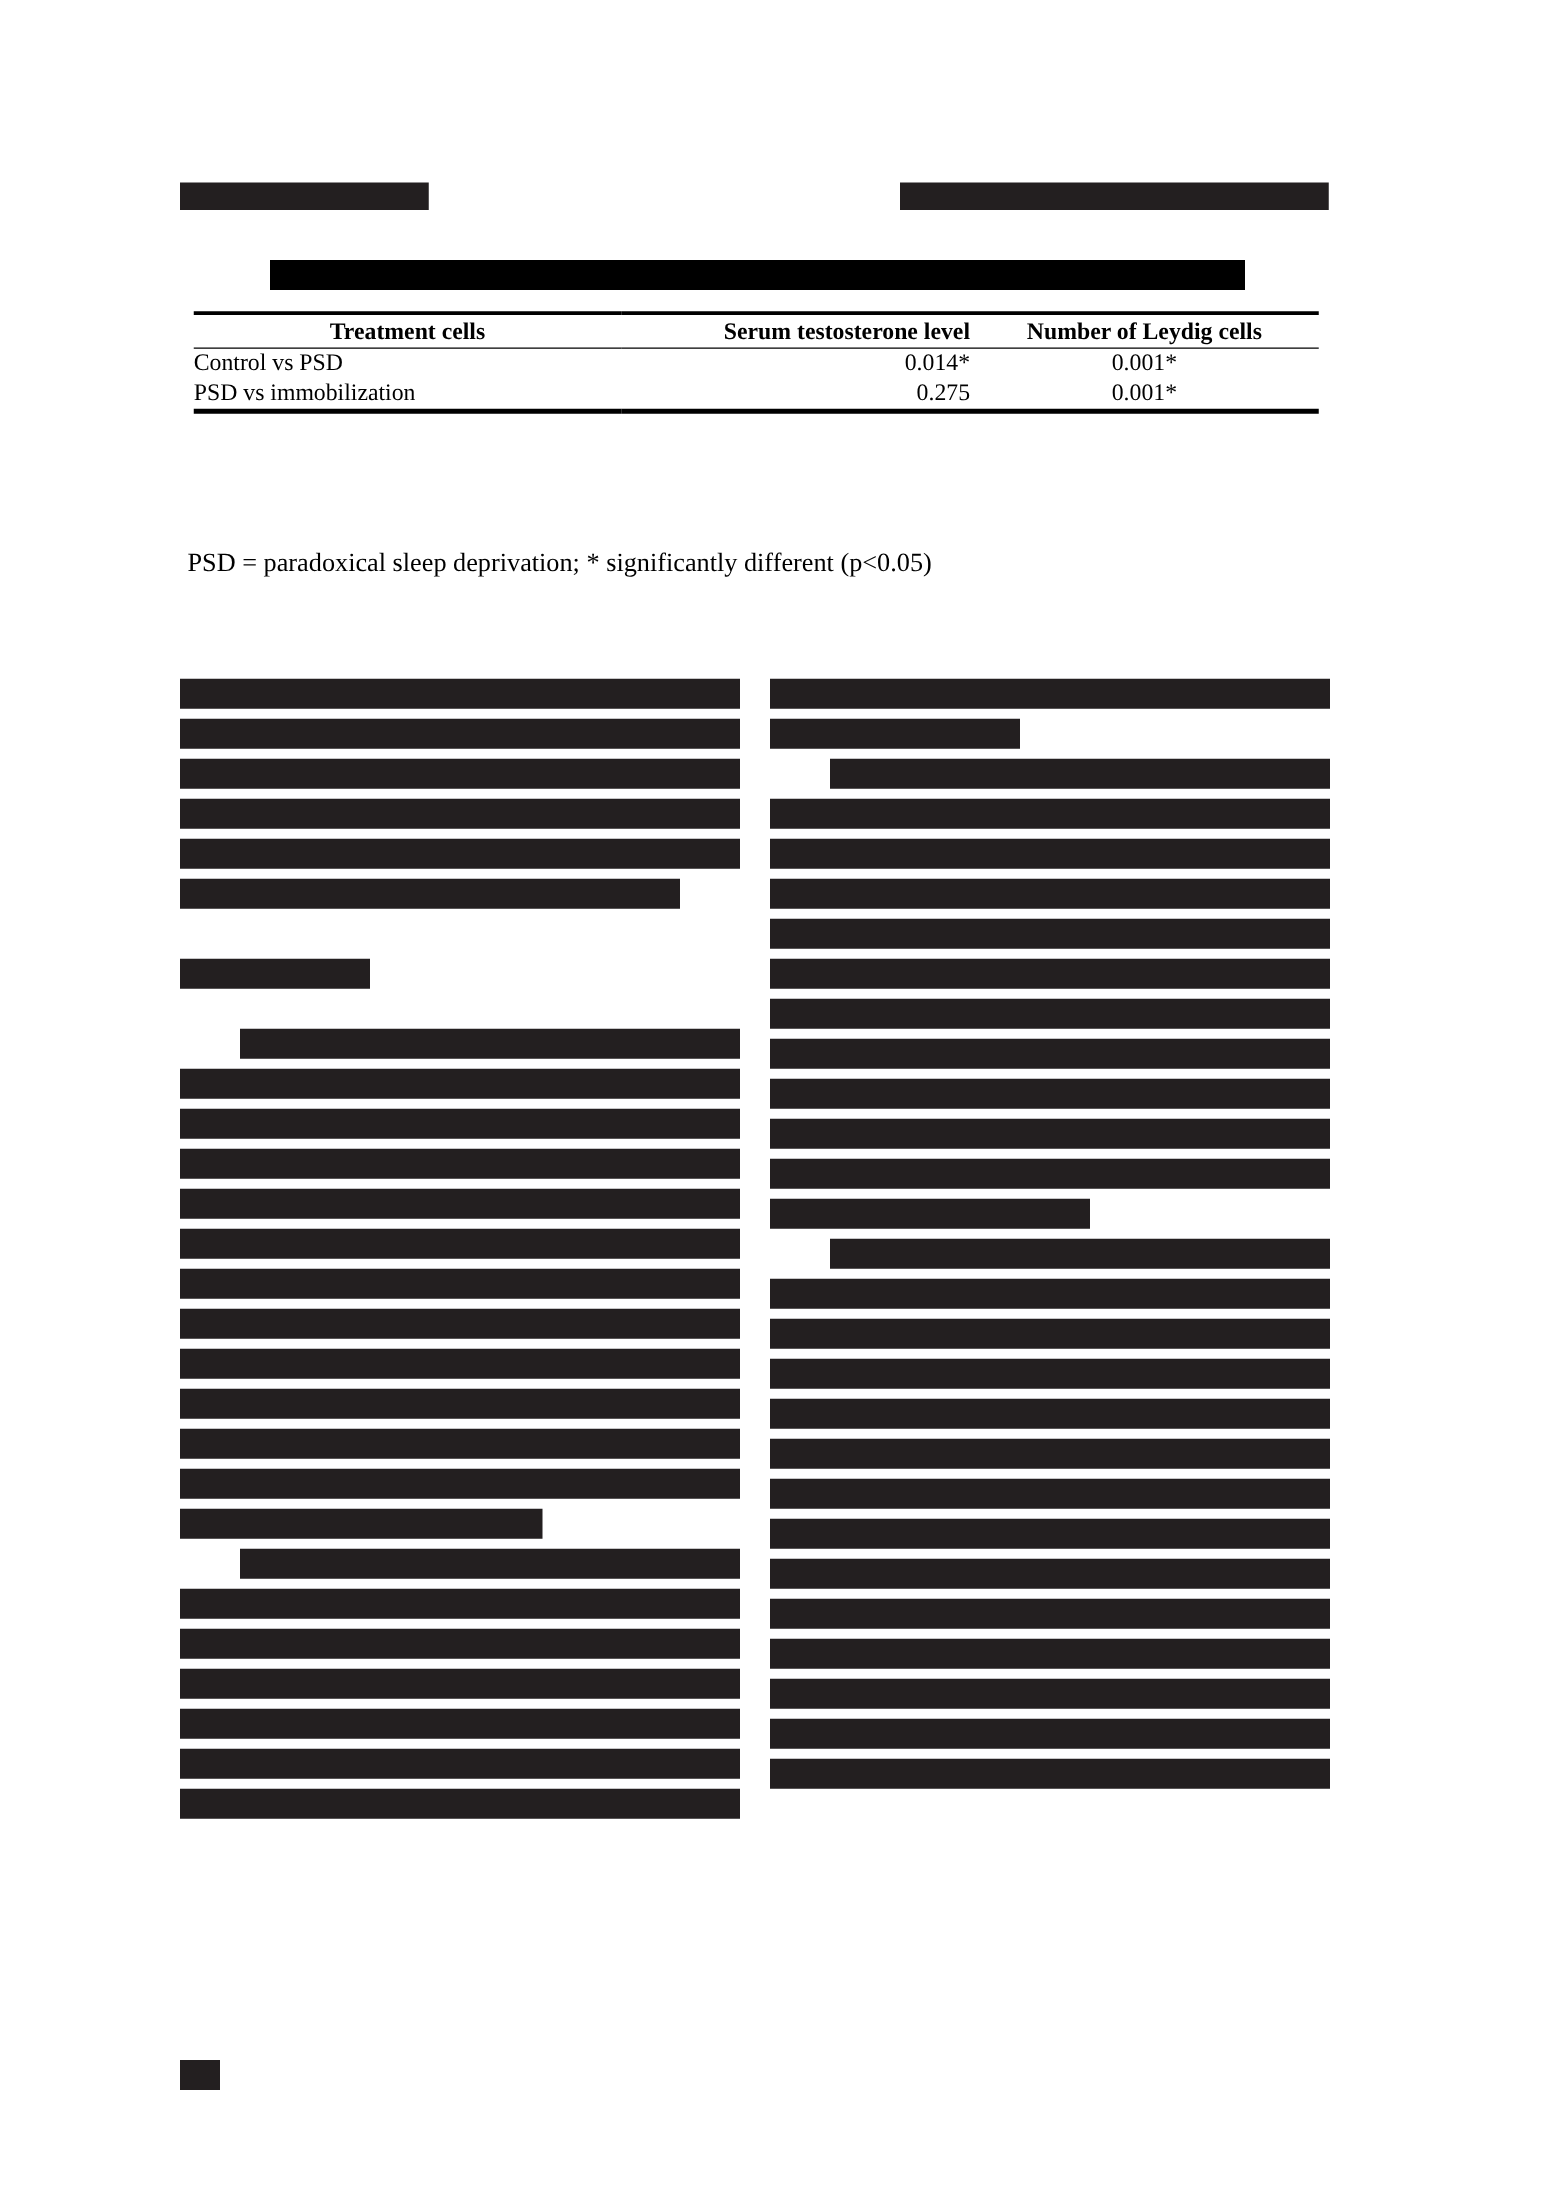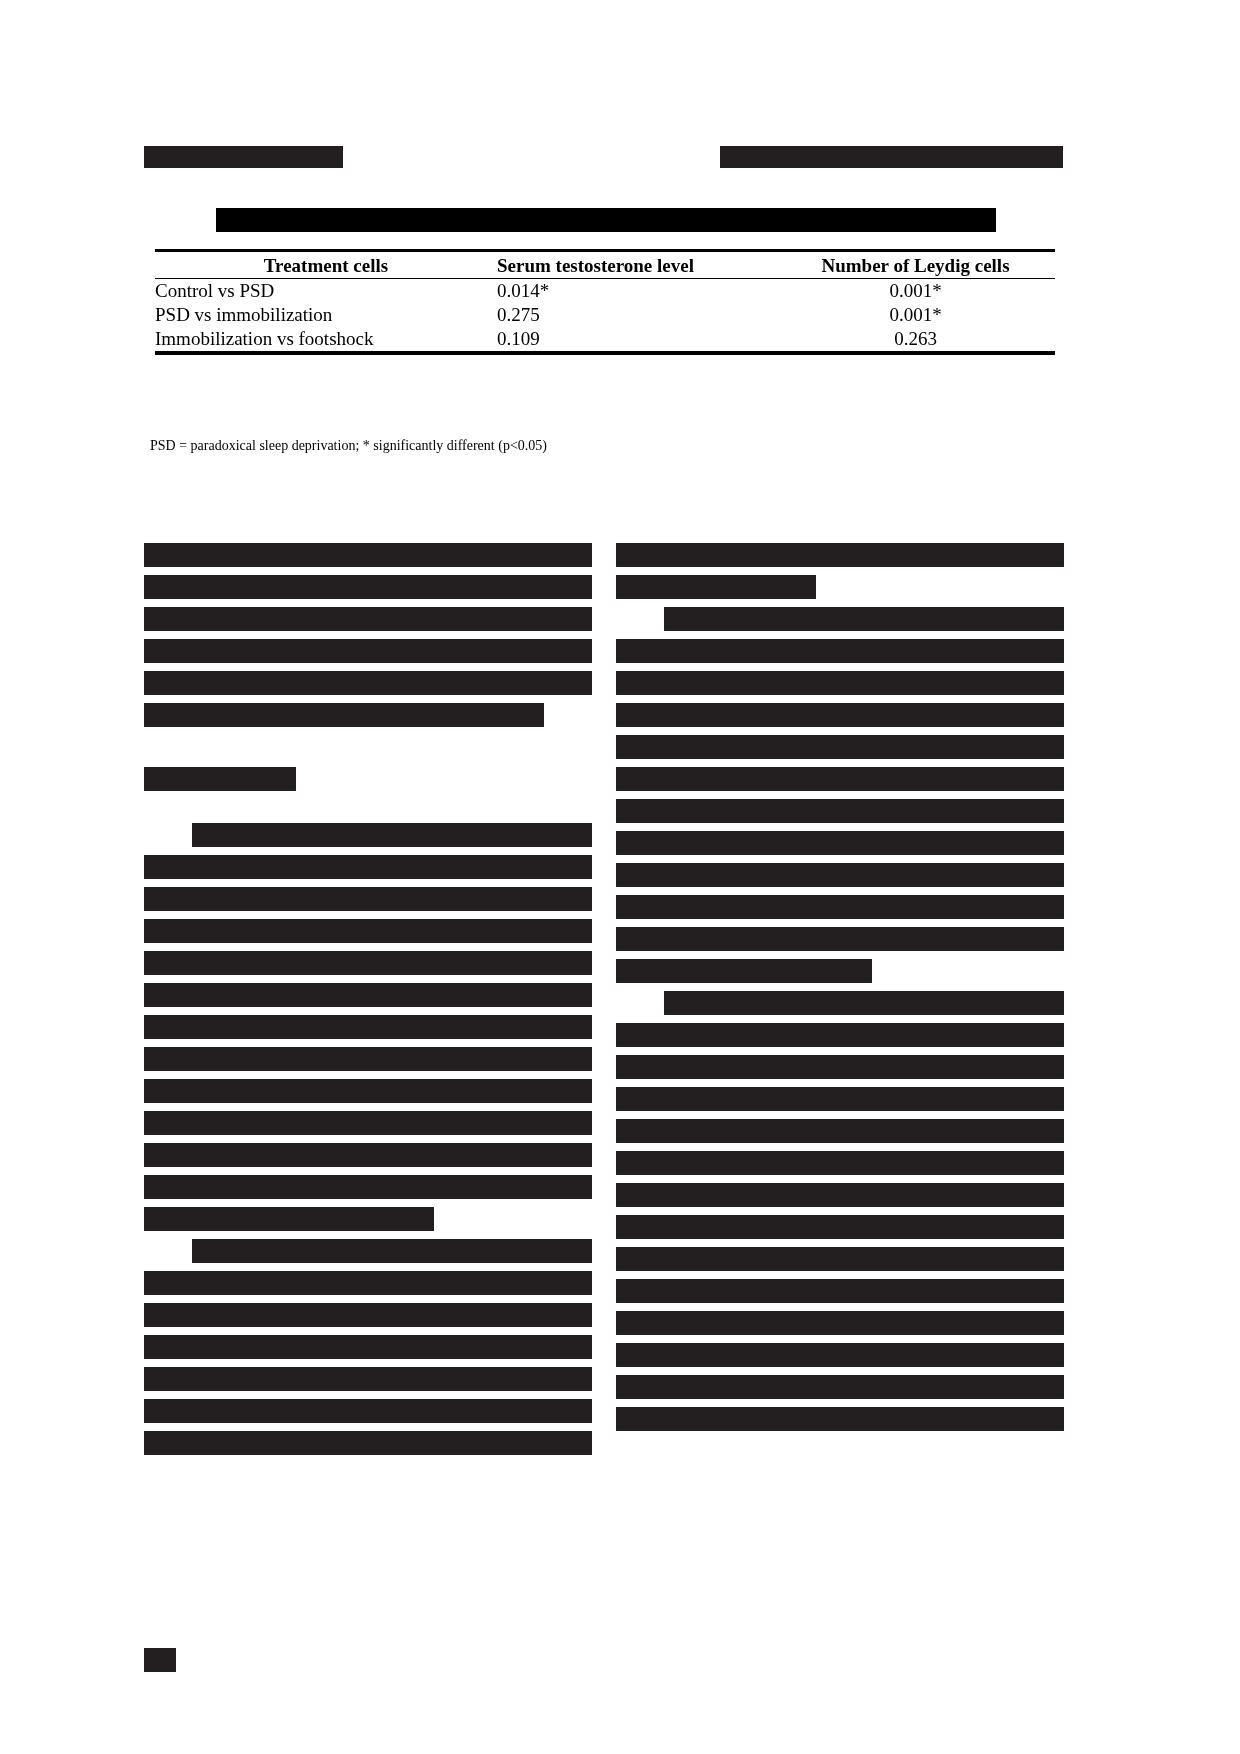--- a/index.html
+++ b/index.html
@@ -13,26 +13,26 @@
 
   .table-wrap { position: absolute; left: 155px; top: 249px; width: 900px; }
   table { width: 100%; border-collapse: collapse; font-family: "Liberation Serif", serif;
           font-size: 19px; }
   thead th { font-weight: bold; font-size: 19px; padding: 3px 0 1px 0; line-height: 22px;
              border-top: 3px solid #000; border-bottom: 1px solid #000; }
   tbody td { padding: 0; height: 24px; line-height: 24px; }
   tbody tr:last-child td { border-bottom: 4px solid #000; }
   th.c1, td.c1 { text-align: left; width: 38%; }
   th.c1 { text-align: center; }
-  th.c2, td.c2 { text-align: left; width: 31%; }
+  th.c2, td.c2 { text-align: right; width: 31%; }
   th.c3, td.c3 { text-align: center; width: 31%; }
   td.c1 { padding-left: 0; }
 
   .footnote { position: absolute; left: 150px; top: 438px; font-family: "Liberation Serif", serif;
-              font-size: 14px; }
+              font-size: 21px; }
 
   .col { position: absolute; top: 543px; width: 448px; }
   .col.left { left: 144px; }
   .col.right { left: 616px; }
   .line { height: 24px; background: #231f20; margin-bottom: 8px; }
   .line.indent { margin-left: 48px; }
   .heading { height: 24px; background: #231f20; width: 152px; margin-top: 40px; margin-bottom: 32px; }
 
   .page-num { position: absolute; left: 144px; top: 1648px; width: 32px; height: 24px; background: #231f20; }
 </style>
@@ -55,25 +55,20 @@
     <tbody>
       <tr>
         <td class="c1">Control vs PSD</td>
         <td class="c2">0.014*</td>
         <td class="c3">0.001*</td>
       </tr>
       <tr>
         <td class="c1">PSD vs immobilization</td>
         <td class="c2">0.275</td>
         <td class="c3">0.001*</td>
-      </tr>
-      <tr>
-        <td class="c1">Immobilization vs footshock</td>
-        <td class="c2">0.109</td>
-        <td class="c3">0.263</td>
       </tr>
     </tbody>
   </table>
 </div>
 
 <div class="footnote">PSD = paradoxical sleep deprivation; * significantly different (p&lt;0.05)</div>
 
 <div class="col left">
   <div class="line"></div>
   <div class="line"></div>

